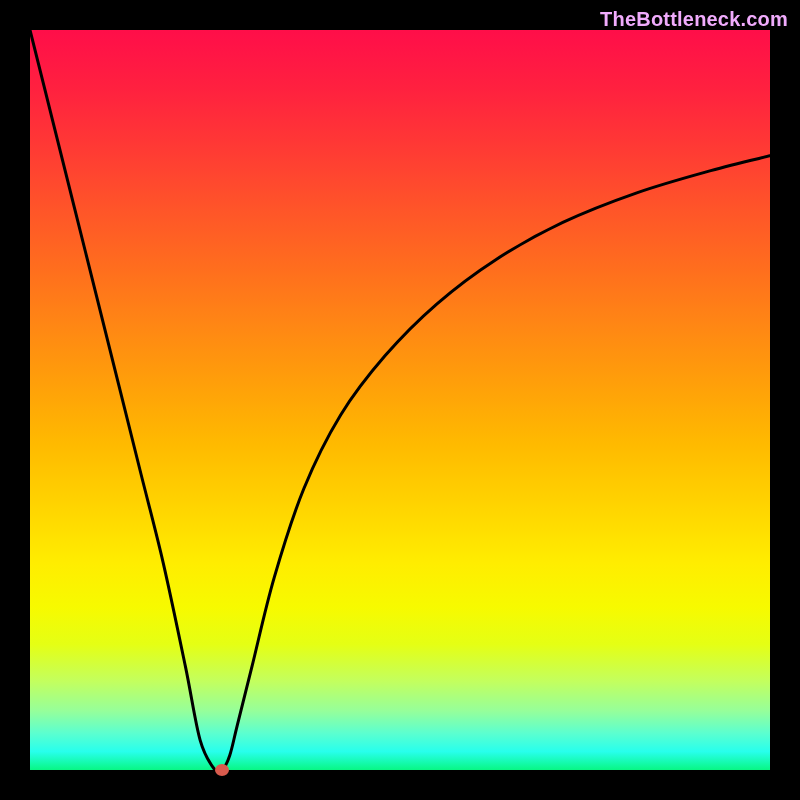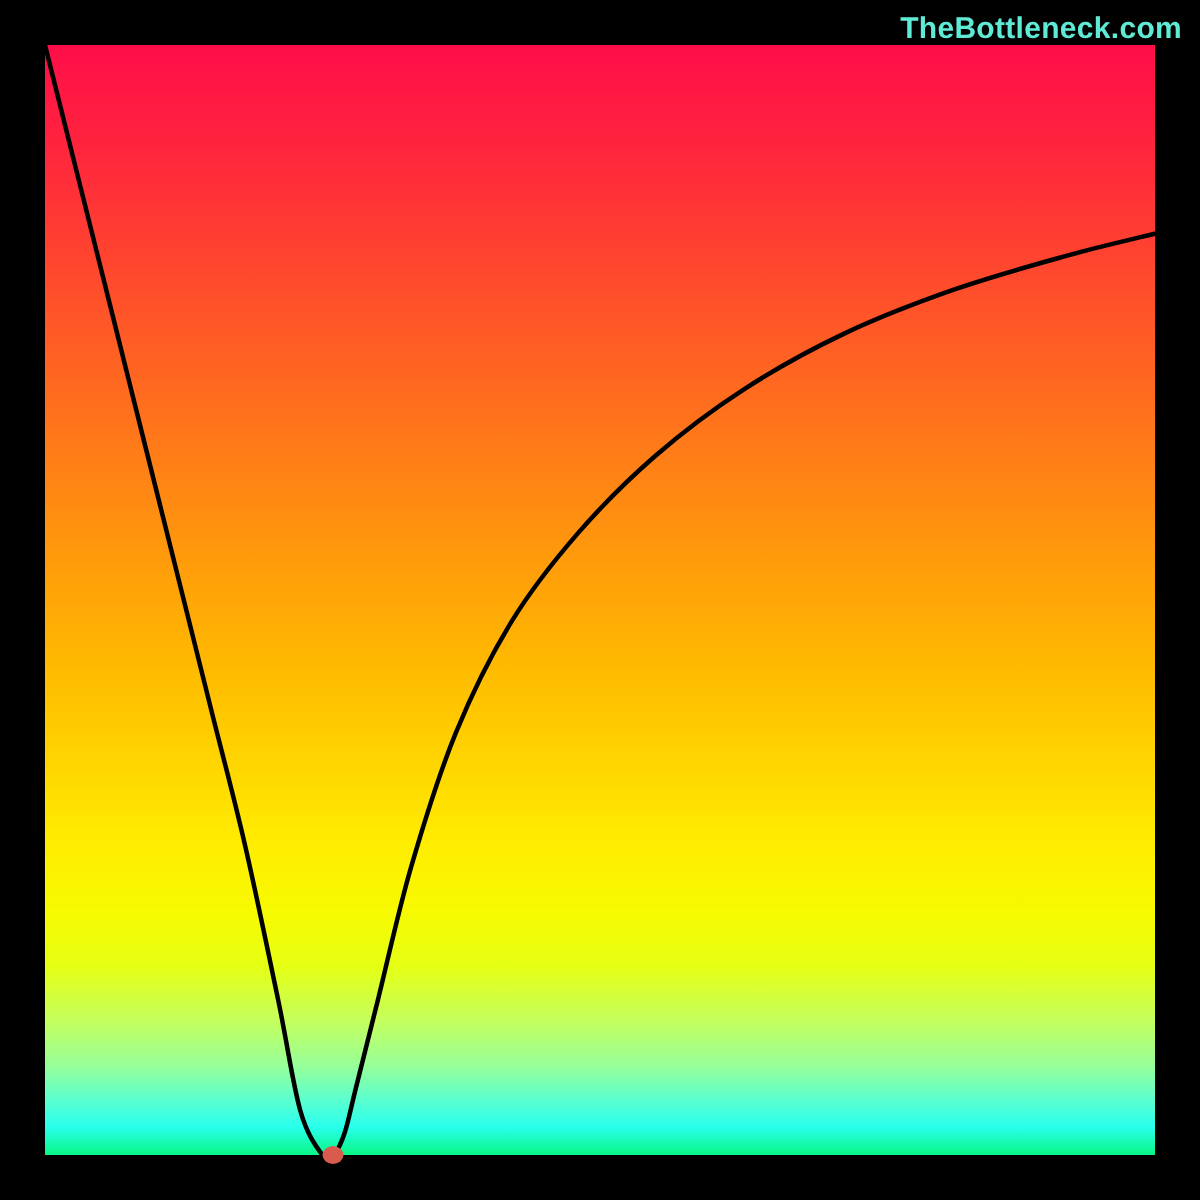--- a/index.html
+++ b/index.html
@@ -36,21 +36,21 @@
       #08f784 100%
     );
   }
   .watermark {
     position: absolute;
     top: 8px;
     right: 12px;
     font-family: Arial, Helvetica, sans-serif;
     font-size: 20px;
     font-weight: 600;
-    color: #5eead4;
+    color: #f0abfc;
     letter-spacing: 0.2px;
     user-select: none;
   }
   .curve-svg {
     position: absolute;
     left: 0; top: 0;
     width: 100%; height: 100%;
     pointer-events: none;
   }
   .marker {

